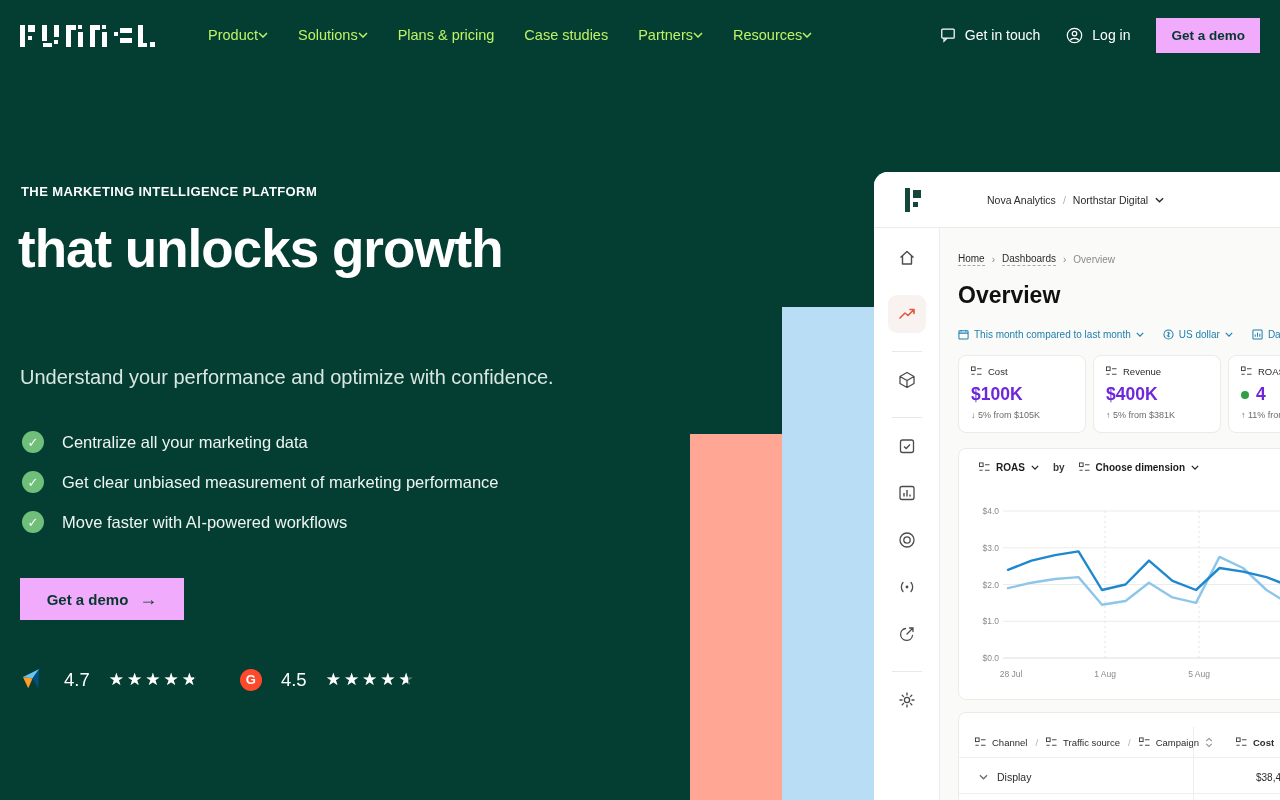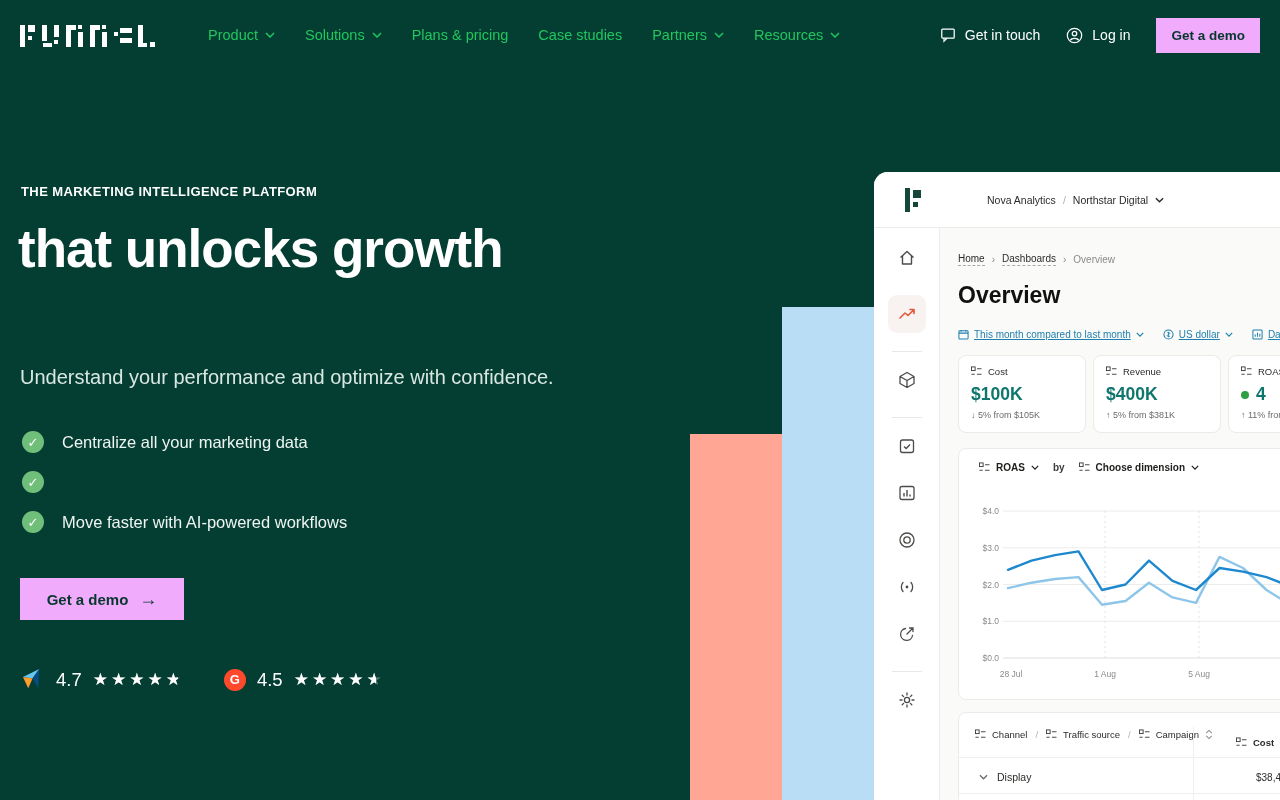--- a/index.html
+++ b/index.html
@@ -3,38 +3,38 @@
 <meta charset="utf-8">
 <style>
   * { margin:0; padding:0; box-sizing:border-box; }
   html,body { width:1280px; height:800px; overflow:hidden; }
   body { background:#043E33; font-family:"Liberation Sans", sans-serif; position:relative; color:#fff; }
 
   
   .nav { position:absolute; top:0; left:0; width:1280px; height:70px; display:flex; align-items:center; padding:0 20px; }
   .nav-logo { width:140px; height:32px; flex:0 0 auto; }
   .nav-menu { display:flex; align-items:center; gap:30px; margin-left:48px; }
-  .nav-item { display:flex; align-items:center; gap:7px; font-size:14.5px; color:#22c55e; cursor:pointer; }
+  .nav-item { display:flex; align-items:center; font-size:14.5px; color:#bef264; cursor:pointer; }
   .chev { width:10px; height:6px; display:inline-block; }
   .nav-right { margin-left:auto; display:flex; align-items:center; gap:26px; }
   .nav-action { display:flex; align-items:center; gap:9px; font-size:14px; }
   .btn-pink { background:#f0abfc; color:#07362C; border:none; font-family:inherit; font-size:13.5px; font-weight:bold; padding:10px 15px; cursor:pointer; }
 
   
   .eyebrow { position:absolute; left:21px; top:184px; font-size:13px; font-weight:bold; letter-spacing:.4px; color:#fff; }
   .hero-title { position:absolute; left:18px; top:218px; font-size:53px; line-height:61px; font-weight:600; letter-spacing:-1px; color:#fff; }
   .hero-sub { position:absolute; left:20px; top:366px; font-size:20px; color:#d9e7e1; }
   .bullets { position:absolute; left:22px; top:430px; }
   .bullet { display:flex; align-items:center; gap:18px; height:24px; margin-bottom:16px; }
   .bullet-ic { width:22px; height:22px; border-radius:50%; background:#6FBF7A; color:#fff; font-size:13px; display:flex; align-items:center; justify-content:center; flex:0 0 auto; }
   .bullet-tx { font-size:16.5px; color:#eef5f1; }
   .cta { position:absolute; left:20px; top:578px; width:164px; height:42px; display:flex; align-items:center; justify-content:center; gap:11px; font-size:15px; }
   .cta .arr { font-size:18px; font-weight:bold; }
   .ratings { position:absolute; left:22px; top:668px; display:flex; align-items:center; gap:40px; }
-  .rating { display:flex; align-items:center; gap:11px;justify-content:space-between; }
+  .rating { display:flex; align-items:center; gap:19px;justify-content:space-between; }
   .rating .score { font-size:18.5px; color:#fff; }
   .stars { position:relative; font-size:17px; letter-spacing:3px; line-height:1; }
   .stars .base { color:rgba(255,255,255,0.34); }
   .stars .fill { position:absolute; left:0; top:0; overflow:hidden; white-space:nowrap; color:#fff; }
   .g2-badge { width:22px; height:22px; border-radius:50%; background:#FF492C; display:flex; align-items:center; justify-content:center; font-size:13px; font-weight:bold; color:#fff; }
 
   
   .block-salmon { position:absolute; left:690px; top:434px; width:92px; height:366px; background:#FFA694; }
   .block-blue { position:absolute; left:782px; top:307px; width:92px; height:493px; background:#BADDF6; }
 
@@ -48,43 +48,43 @@
   .p-sidebar { width:66px; border-right:1px solid #ececea; background:#fff; display:flex; flex-direction:column; align-items:center; padding-top:20px; flex:0 0 auto; }
   .s-ic { width:20px; height:20px; color:#4b4b49; margin-bottom:27px; flex:0 0 auto; }
   .s-active { width:38px; height:38px; border-radius:9px; background:#f8f3f0; display:flex; align-items:center; justify-content:center; margin-bottom:18px; }
   .s-active .s-ic { margin:0; color:#E2593C; }
   .s-div { width:30px; height:1px; background:#e8e8e6; margin-bottom:18px; }
   .p-content { flex:1; background:#fafaf8; padding:24px 0 0 18px; overflow:hidden; position:relative; }
 
   .crumb2 { display:flex; align-items:center; gap:7px; font-size:10px; color:#8a8a88; height:14px; }
   .crumb2 .lk { color:#2b2b29; border-bottom:1px dashed #a9a9a7; padding-bottom:1px; }
   .p-title { margin-top:16px; font-size:23px; font-weight:bold; color:#111; height:30px; }
-  .filters { margin-top:14px; display:flex; align-items:center; gap:19px; color:#1F7FAE; font-size:10px; white-space:nowrap; height:16px;text-decoration:underline; }
+  .filters { margin-top:14px; display:flex; align-items:center; gap:19px; color:#1F7FAE; font-size:10px; white-space:nowrap; height:16px; }
   .filter { display:flex; align-items:center; gap:5px; }
   .f-ic { width:11px; height:11px; flex:0 0 auto; }
   .filters .chev { width:8px; height:5px; }
 
   .kpis { margin-top:13px; display:flex; gap:7px; height:78px; }
   .kpi { width:128px; flex:0 0 auto; background:#fff; border:1px solid #ebebe8; border-radius:8px; padding:10px 12px; }
   .kpi-label { display:flex; align-items:center; gap:6px; font-size:9.5px; color:#2b2b29; }
   .dim-ic { width:11px; height:11px; color:#3a3a38; flex:0 0 auto; }
-  .kpi-value { margin-top:7px; font-size:17.5px; font-weight:bold; color:#0f766e; display:flex; align-items:center; gap:7px; }
+  .kpi-value { margin-top:7px; font-size:17.5px; font-weight:bold; color:#6d28d9; display:flex; align-items:center; gap:7px; }
   .dot-green { width:8px; height:8px; border-radius:50%; background:#2F9E44; display:inline-block; }
   .kpi-delta { margin-top:5px; font-size:9px; color:#6b6b69; white-space:nowrap; }
 
   .chart-card { margin-top:15px; width:360px; height:252px; background:#fff; border:1px solid #ebebe8; border-radius:8px; position:relative; }
   .chart-controls { position:absolute; top:13px; left:20px; display:flex; align-items:center; gap:14px; font-size:10px; color:#1d1d1b; }
   .ctrl { display:flex; align-items:center; gap:6px; font-weight:bold; }
   .ctrl .chev { width:8px; height:5px; }
   .ctrl-by { font-weight:bold; color:#3a3a38; }
   .chart-svg { position:absolute; top:36px; left:0; }
   .chart-svg text { font-family:"Liberation Sans",sans-serif; font-size:8.5px; fill:#8a8a88; }
 
   .table-card { margin-top:12px; width:360px; height:150px; background:#fff; border:1px solid #ebebe8; border-radius:8px; position:relative; font-size:10px; }
-  .t-headL { position:absolute; top:16px; left:16px; display:flex; align-items:center; gap:6px; font-size:9.5px; color:#2b2b29; }
+  .t-headL { position:absolute; top:24px; left:16px; display:flex; align-items:center; gap:6px; font-size:9.5px; color:#2b2b29; }
   .t-headL .sep { color:#b0b0ae; margin:0 2px; }
   .t-headR { position:absolute; top:24px; left:277px; display:flex; align-items:center; gap:6px; font-size:9.5px; font-weight:bold; color:#2b2b29; }
   .t-line { position:absolute; left:0; width:100%; height:1px; background:#eeeeec; }
   .t-vdiv { position:absolute; left:234px; top:14px; height:132px; width:1px; background:#eeeeec; }
   .t-row-name { position:absolute; top:58px; left:20px; display:flex; align-items:center; gap:9px; font-size:10.5px; color:#2b2b29; }
   .t-row-val { position:absolute; top:59px; left:240px; width:82px; text-align:right; font-size:10px; color:#2b2b29; }
   .sort-ic { width:8px; height:11px; color:#8a8a88; }
 </style>
 </head>
 <body>
@@ -171,20 +171,21 @@
 </h1>
 <div class="hero-sub">Understand your performance and optimize with confidence.</div>
 
 <div class="bullets">
   <div class="bullet">
     <span class="bullet-ic">✓</span>
     <span class="bullet-tx">Centralize all your marketing data</span>
   </div>
   <div class="bullet">
     <span class="bullet-ic">✓</span>
+    <span class="bullet-tx">Get clear unbiased measurement of marketing performance</span>
   </div>
   <div class="bullet">
     <span class="bullet-ic">✓</span>
     <span class="bullet-tx">Move faster with AI-powered workflows</span>
   </div>
 </div>
 
 <button class="btn-pink cta">
   <span>Get a demo</span>
   <span class="arr">→</span>

